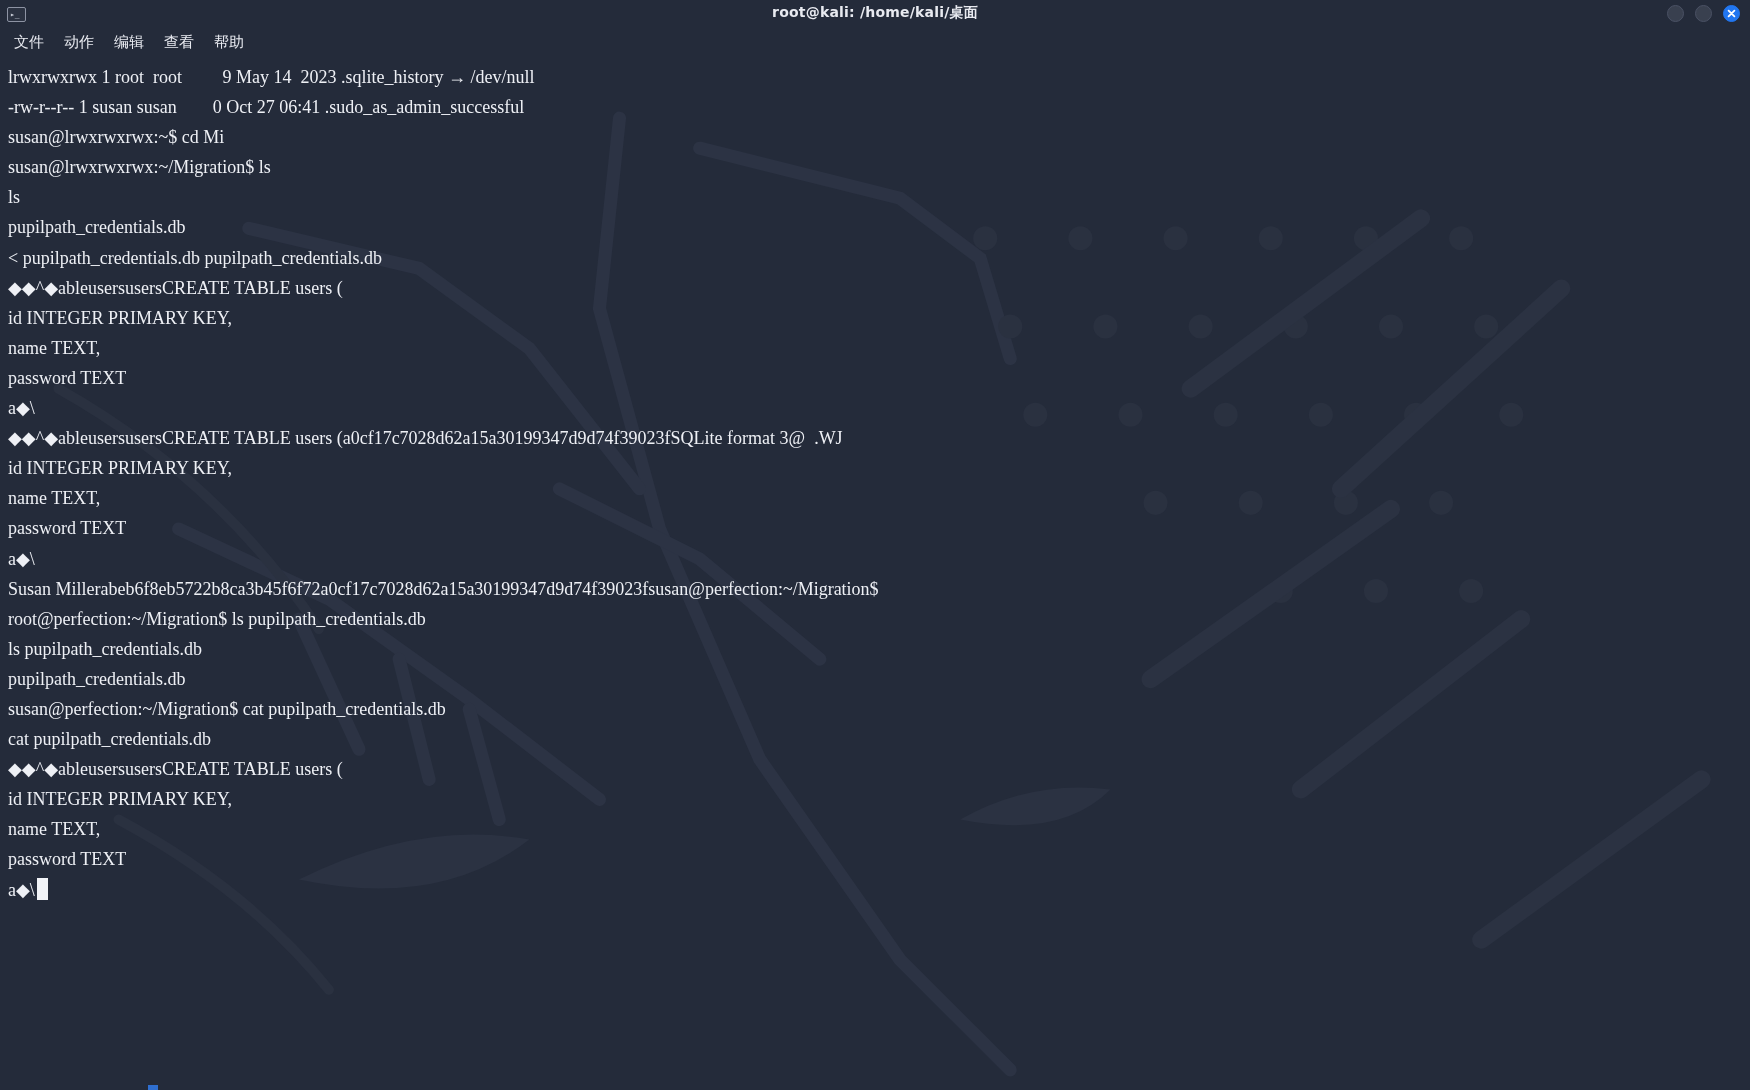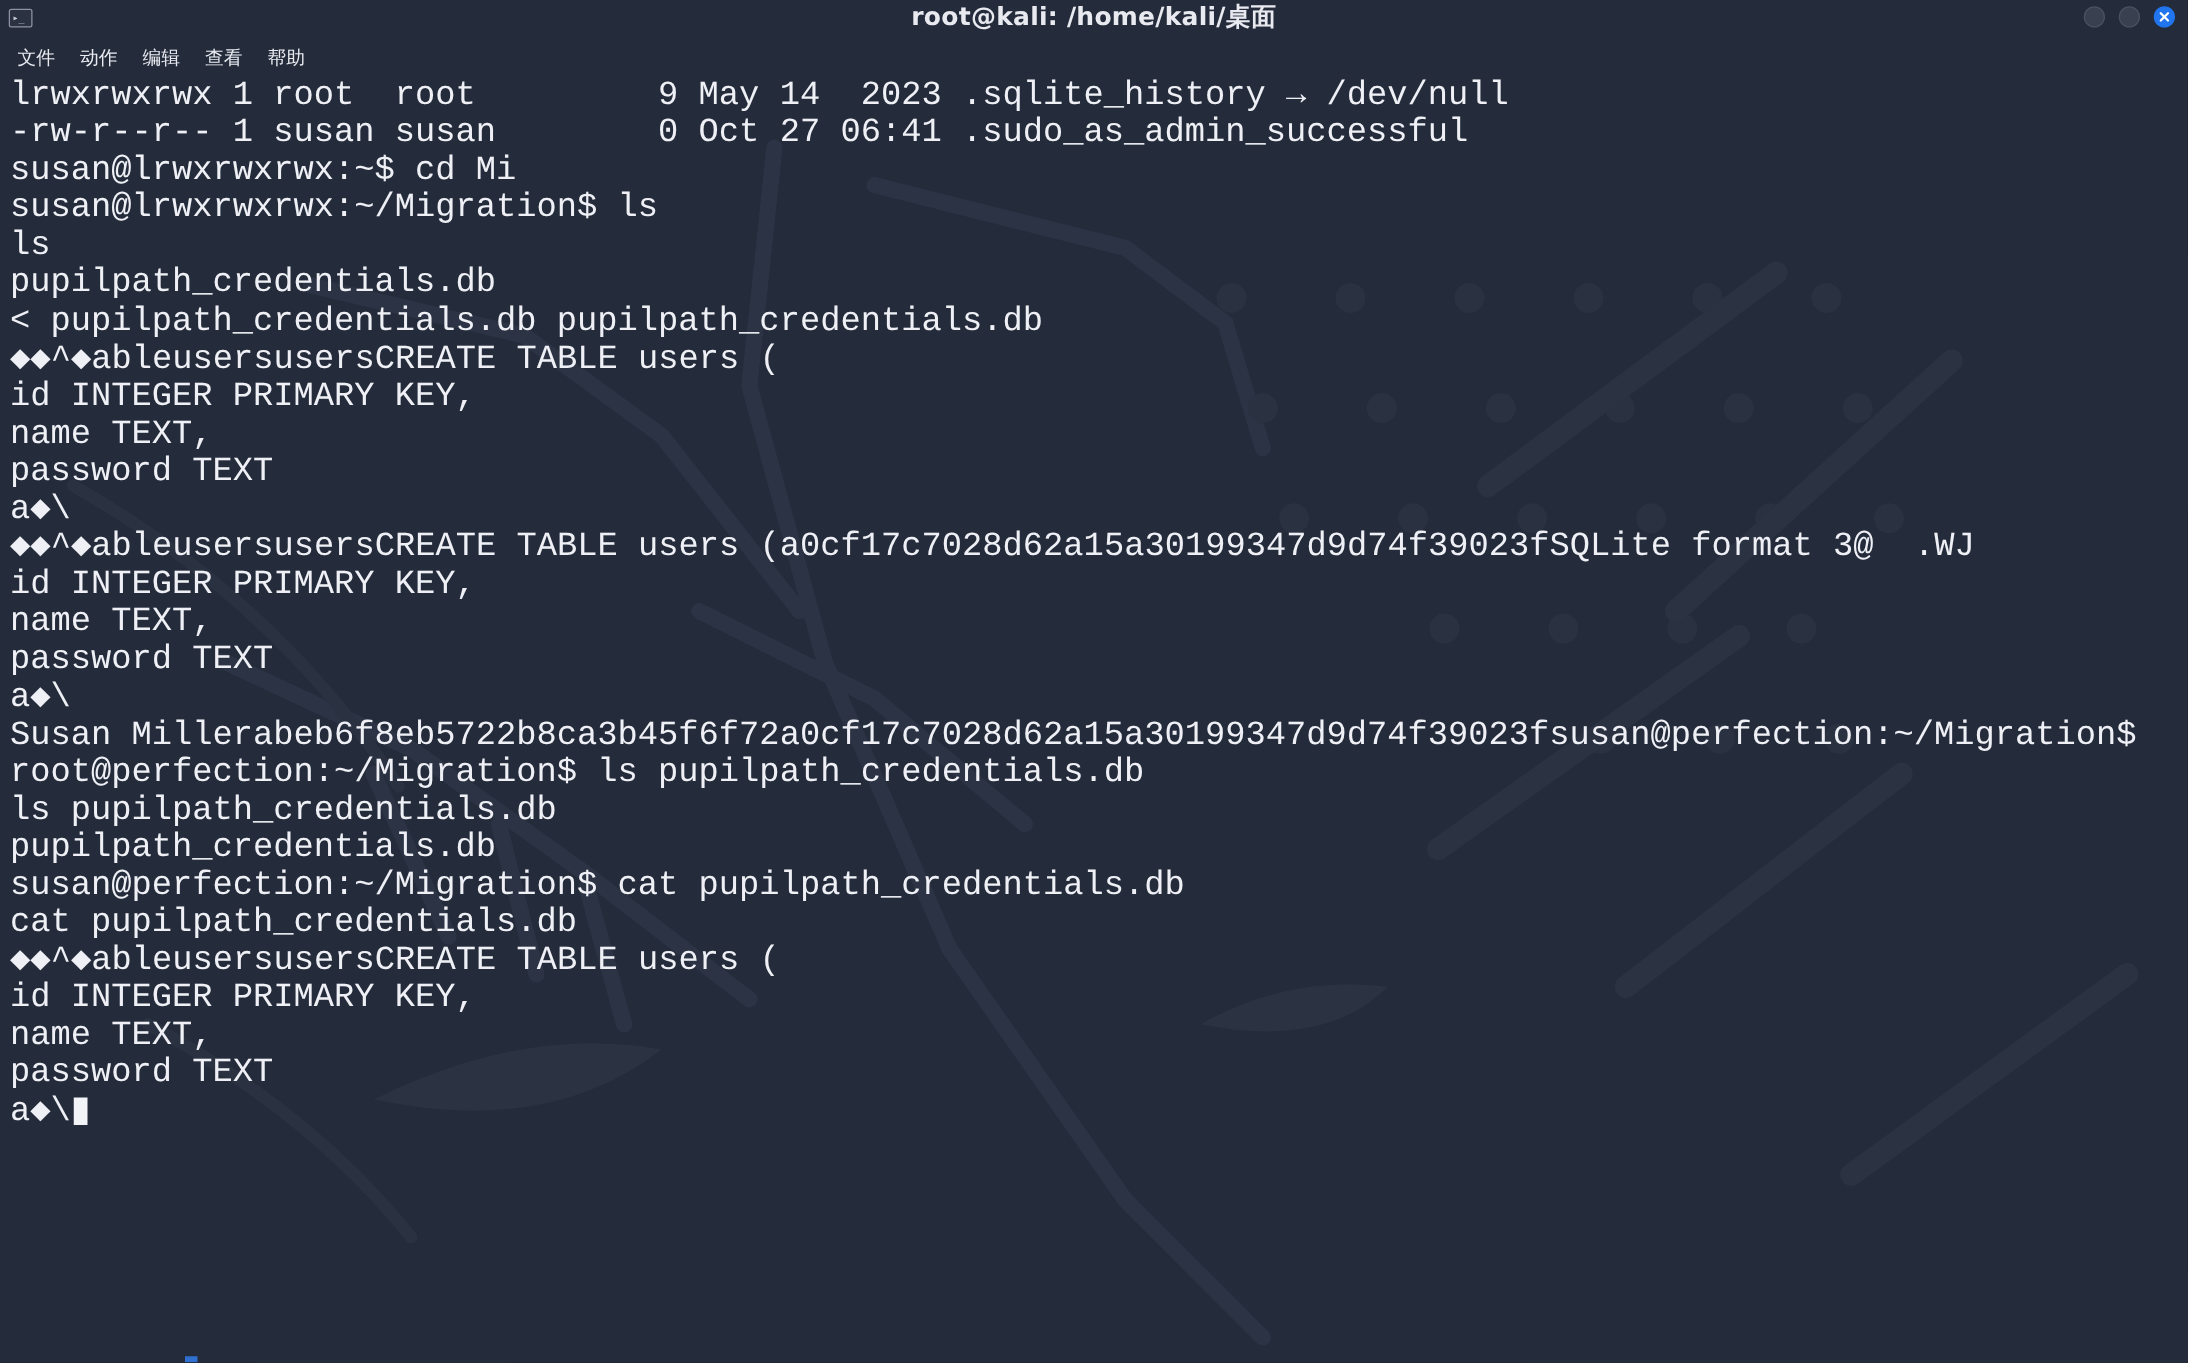--- a/index.html
+++ b/index.html
@@ -30,21 +30,21 @@
     position: relative;
     height: 26px;
     flex: 0 0 26px;
     background: #242b3a;
     display: flex;
     align-items: center;
     justify-content: center;
   }
   .titlebar-title {
     font-family: "DejaVu Sans", sans-serif;
-    font-size: 20px;
+    font-size: 14px;
     font-weight: bold;
     color: #e8eaf0;
     letter-spacing: 0.2px;
     white-space: nowrap;
     text-align: right;
   }
   .window-buttons {
     position: absolute;
     right: 10px;
     top: 0;
@@ -92,21 +92,21 @@
     color: #c8ccd6;
     line-height: 13px;
     padding-left: 2px;
   }
   .menubar {
     position: absolute;
     left: 10px;
     top: 0;
     height: 32px;
     display: flex;
-    align-items: flex-end;
+    align-items: center;
     gap: 12px;
   }
   .menu-item {
     font-family: "DejaVu Sans", sans-serif;
     font-size: 15px;
     color: #e8eaf0;
     padding: 2px 4px;
     white-space: nowrap;
   }
 
@@ -127,22 +127,22 @@
     opacity: 1;
   }
   .watermark svg { display: block; width: 100%; height: 100%; }
 
   .screen {
     position: relative;
     padding: 4px 0 0 8px;
     z-index: 2;
   }
   .line {
-    font-family: Liberation Mono, monospace;
-    font-size: 27px;
+    font-family: Liberation Serif, serif;
+    font-size: 18px;
     line-height: 30.1px;
     color: #eef0f5;
     white-space: pre;
     letter-spacing: 0px;
   }
   .line.blank { color: transparent; }
   .cursor {
     display: inline-block;
     width: 11px;
     height: 22px;

